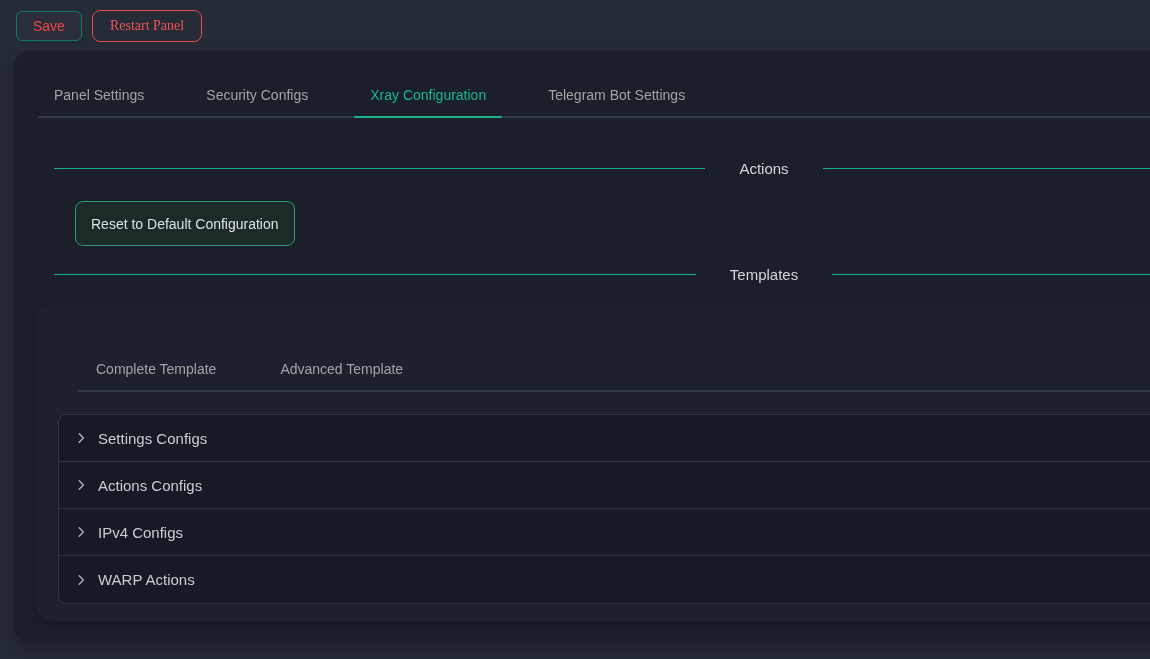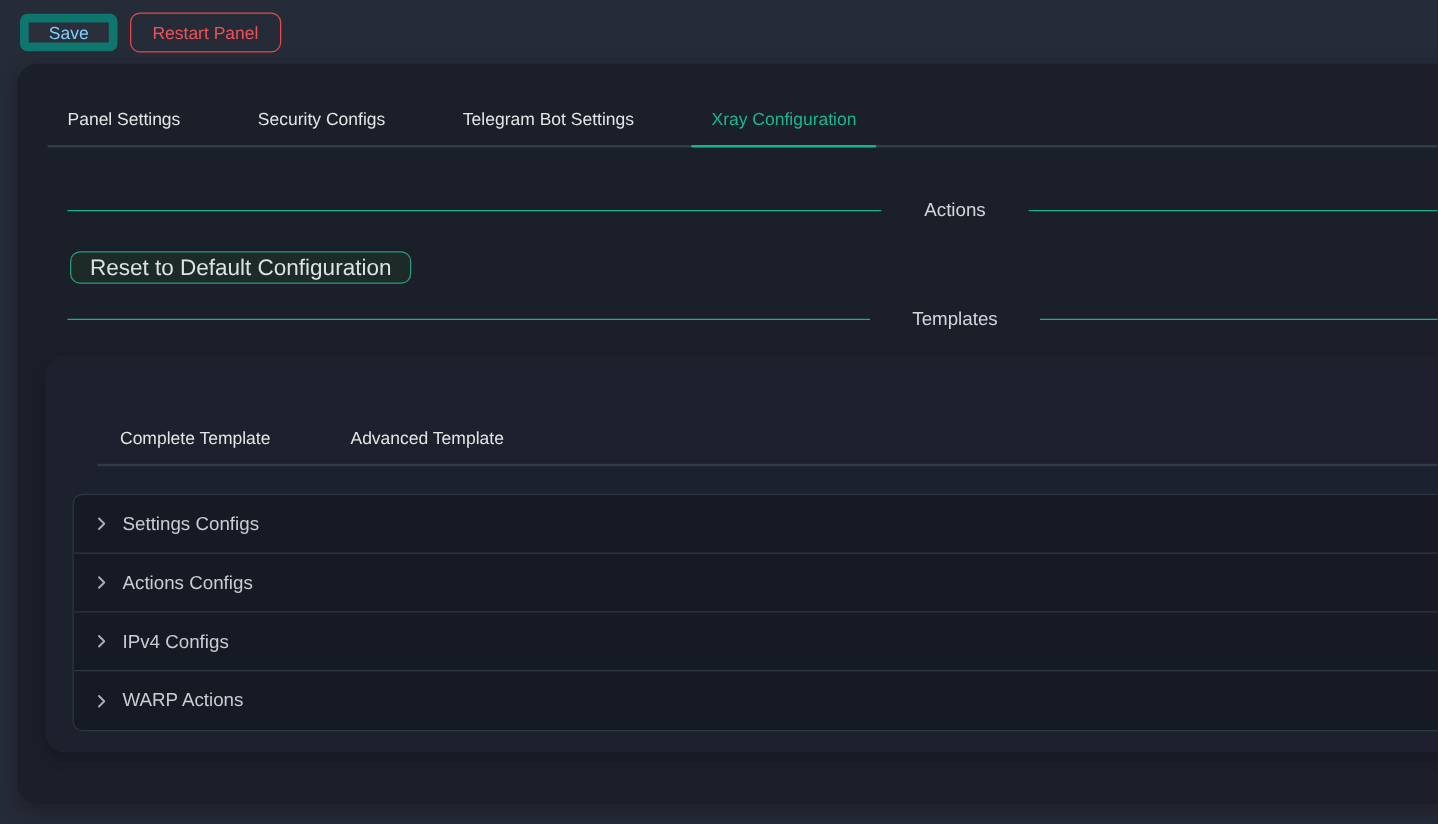--- a/index.html
+++ b/index.html
@@ -17,36 +17,36 @@
     height: 51px;
     display: flex;
     align-items: center;
     padding-left: 16px;
     gap: 10px;
   }
   .btn-save {
     height: 30px;
     padding: 0 16px;
     border-radius: 6px;
-    border: 7px solid #0f766e;
+    border: 1px solid #0f766e;
     background: #2a2f3b;
-    color: #7dd3fc;
+    color: #ef4444;
     font-size: 14px;
     font-family: inherit;
     cursor: pointer;
   }
   .btn-restart {
     height: 32px;
     padding: 0 17px;
     border-radius: 8px;
     border: 1px solid #e8494f;
     background: transparent;
     color: #ef5257;
     font-size: 14px;
-    font-family: Liberation Sans, sans-serif;
+    font-family: Liberation Serif, serif;
     cursor: pointer;
   }
 
   
   .main-card {
     position: absolute;
     left: 14px; top: 51px;
     width: 1500px; height: 592px;
     background: #1a1f2a;
     border-radius: 16px;
@@ -59,21 +59,21 @@
     height: 67px;
     display: flex;
     align-items: flex-end;
     border-bottom: 2px solid #333a48;
   }
   .tab {
     position: relative;
     padding: 0 16px 13px 16px;
     margin-right: 30px;
     font-size: 14px;
-    color: #e5e5e5;
+    color: #a3a3a3;
     cursor: pointer;
     white-space: nowrap;
   }
   .tab.active { color: #17b88c; }
   .tab.active::after {
     content: "";
     position: absolute;
     left: 0; right: 0; bottom: -2px;
     height: 2px;
     background: #15b385;
@@ -94,28 +94,28 @@
     background: #12b388;
   }
   .divider .divider-title {
     margin: 0 34px;
     white-space: nowrap;
   }
   .divider.templates { margin-top: 20px; }
 
   .btn-reset {
     display: block;
-    margin: 24px 0 0 42px;
-    height: 26px;
+    margin: 24px 0 0 61px;
+    height: 45px;
     padding: 0 15px;
     border-radius: 8px;
     border: 1px solid #2b9c77;
     background: #1c2b27;
     color: #dde0e4;
-    font-size: 18px;
+    font-size: 14px;
     font-family: inherit;
     cursor: pointer;
   }
 
   
   .inner-card {
     margin: 20px 22px 0 22px;
     height: 318px;
     background: #1c212d;
     border-radius: 16px;
@@ -165,22 +165,22 @@
 <div class="topbar">
   <button class="btn-save">Save</button>
   <button class="btn-restart">Restart Panel</button>
 </div>
 
 <div class="main-card">
 
   <div class="tabs-outer">
     <div class="tab">Panel Settings</div>
     <div class="tab">Security Configs</div>
+    <div class="tab active">Xray Configuration</div>
     <div class="tab">Telegram Bot Settings</div>
-    <div class="tab active">Xray Configuration</div>
   </div>
 
   <div class="divider">
     <span class="line"></span>
     <span class="divider-title">Actions</span>
     <span class="line"></span>
   </div>
 
   <button class="btn-reset">Reset to Default Configuration</button>
 

